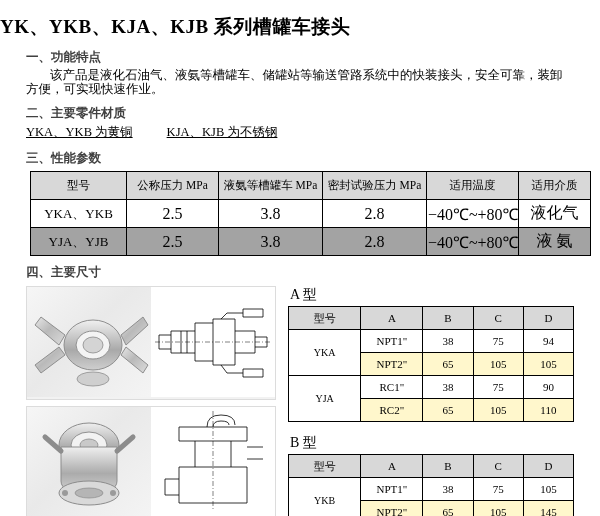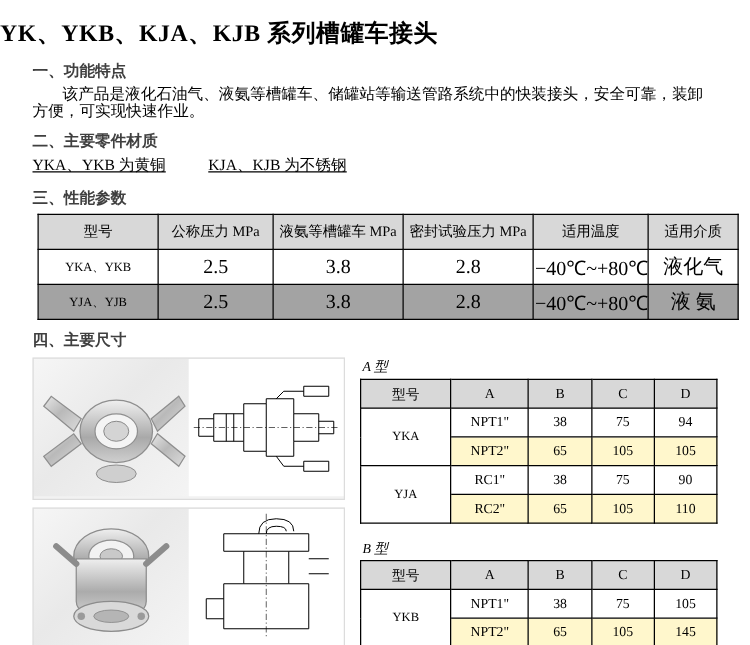--- a/index.html
+++ b/index.html
@@ -56,21 +56,21 @@
     font-size:16px;
     height:25px;
     font-family:"Liberation Serif", serif;
   }
   .spec tr.head td{
     background:#d8d8d8;
     font-size:11.5px;
   }
   .spec tr.r1 td{background:#ffffff;}
   .spec tr.r2 td{background:#a3a3a3;}
-  .spec td.first{font-size:10px;}
+  .spec td.first{font-size:13px;}
 
   
   .dimsec{margin:8px 0 0 26px;}
 
   .images{
     position:absolute;
     left:26px;top:272px;
     width:250px;
   }
   .imgbox{
@@ -91,24 +91,23 @@
   }
   .drawing svg, .photo svg{display:block;}
 
   
   .dimtables{
     position:absolute;
     left:288px;top:272px;
     width:288px;
   }
   .dimlabel{
-    font-size:11px;
+    font-size:14px;
     font-family:"Liberation Serif", serif;
     margin:0 0 2px 2px;
-    font-style:italic;
   }
   .dim{
     width:286px;
     table-layout:fixed;
     margin-bottom:12px;
   }
   .dim td{
     border:1px solid #000;
     text-align:center;
     font-size:11px;

